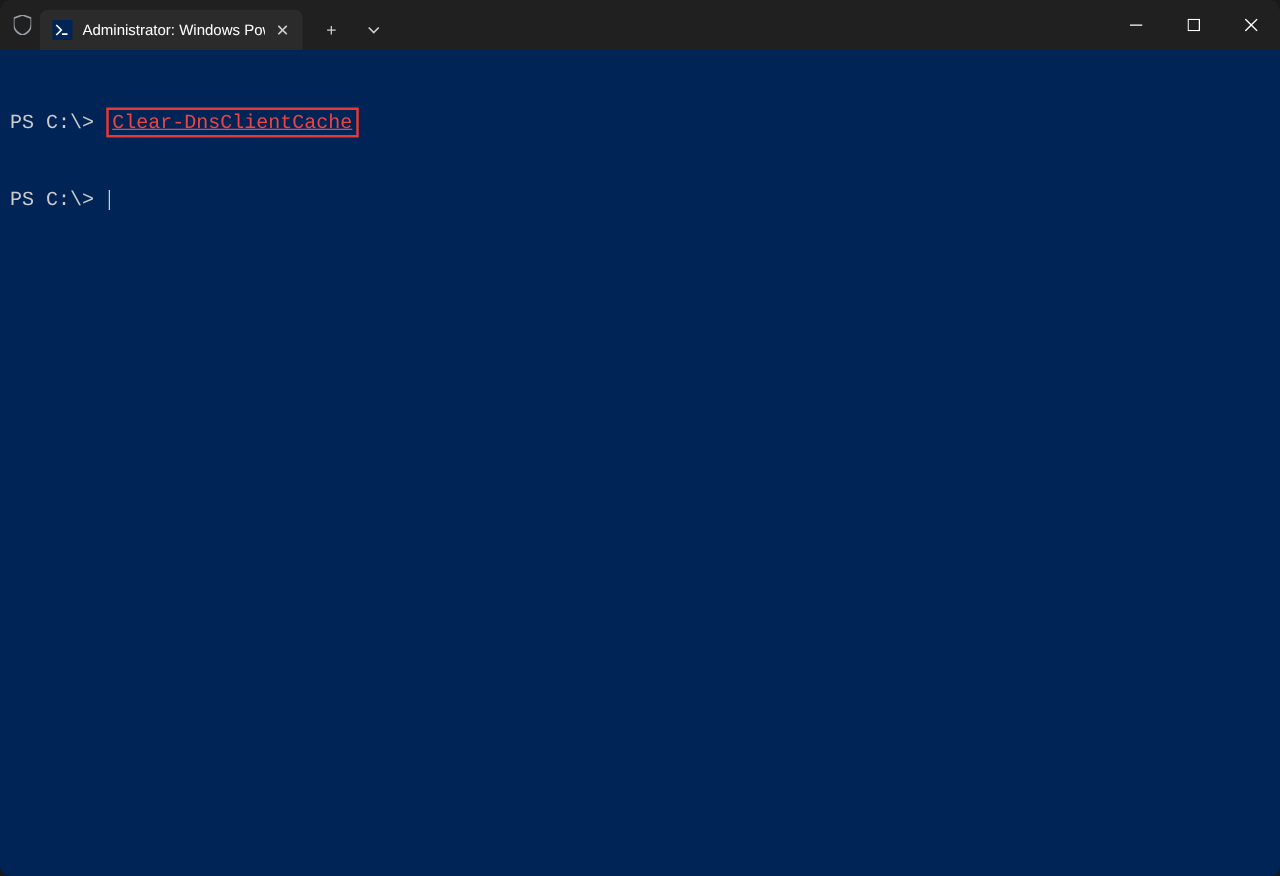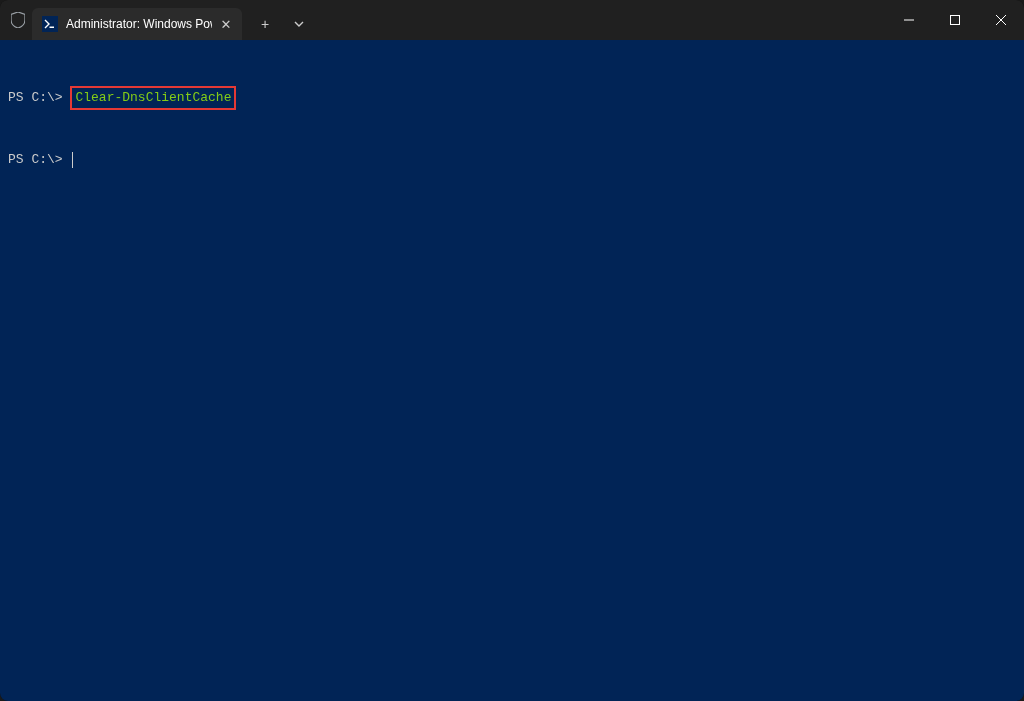--- a/index.html
+++ b/index.html
@@ -10,25 +10,25 @@
     .shield-icon { width: 16px; height: 18px; margin-right: 6px; display:flex; align-items:center; justify-content:center; }
     .tab { background: #2b2b2b; height: 32px; margin-top: 8px; display: flex; align-items: center; padding: 0 8px 0 10px; border-top-left-radius: 6px; border-top-right-radius: 6px; font-size: 12px; color: #ffffff; min-width: 200px; max-width: 210px; }
     .tab-icon { width: 16px; height: 16px; background: #012456; margin-right: 8px; display:flex; align-items:center; justify-content:center; font-size:10px; color:#fff; }
     .tab-title { flex: 1; white-space: nowrap; overflow: hidden; text-overflow: clip; }
     .tab-close { width: 16px; height: 16px; display:flex; align-items:center; justify-content:center; margin-left:6px; font-size: 13px; color:#cccccc; }
     .tab-actions { display:flex; align-items:center; padding-left:6px; }
     .btn-icon { width: 34px; height: 32px; margin-top:8px; display:flex; align-items:center; justify-content:center; color:#cccccc; font-size:14px; }
     .spacer { flex:1; }
     .window-controls { display:flex; }
     .win-btn { width: 46px; height: 40px; display:flex; align-items:center; justify-content:center; color:#ffffff; }
-    .terminal { flex:1; background: #012456; padding: 6px 8px; font-family: Consolas, 'Courier New', monospace; font-size: 13px; color:#cccccc; line-height: 20px; overflow:hidden; white-space: pre; }
+    .terminal { flex:1; background: #012456; padding: 6px 8px; font-family: Consolas, 'Courier New', monospace; font-size: 16px; color:#cccccc; line-height: 20px; overflow:hidden; white-space: pre; }
     .line { display:flex; align-items:center; }
     .prompt { color:#cccccc; }
     .command-highlight { border: 2px solid #e53935; padding: 0 3px; display:inline-block; }
-    .cmd-yellow { color:#84cc16; }
+    .cmd-yellow { color:#ef4444;text-decoration:underline; }
     .cursor { display:inline-block; width: 1px; height: 16px; background:#cccccc; margin-left:2px; vertical-align: middle; }
     svg { display:block; }
   </style>
 </head>
 <body>
 
 <div class="window">
   <div class="titlebar">
     <div class="titlebar-left">
       <span class="shield-icon">

